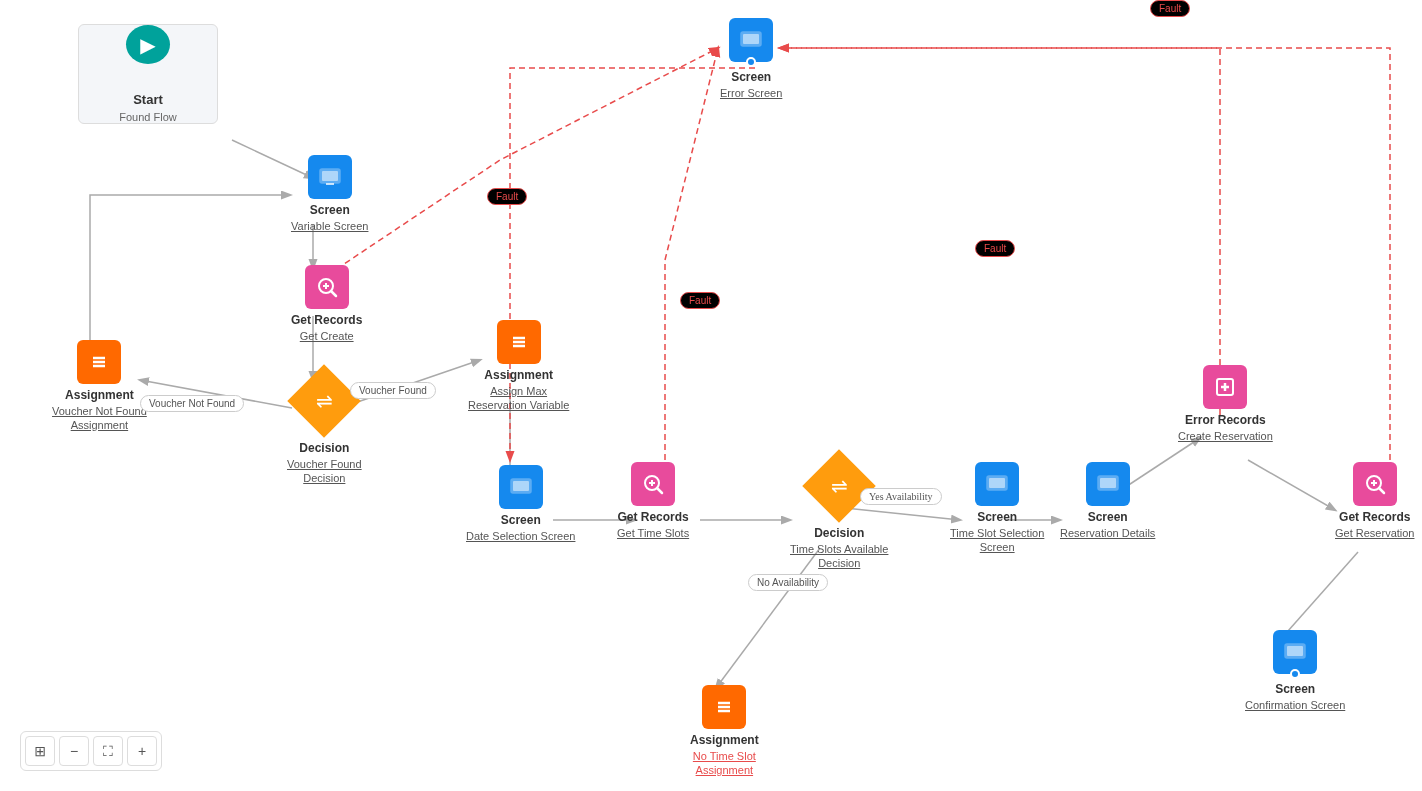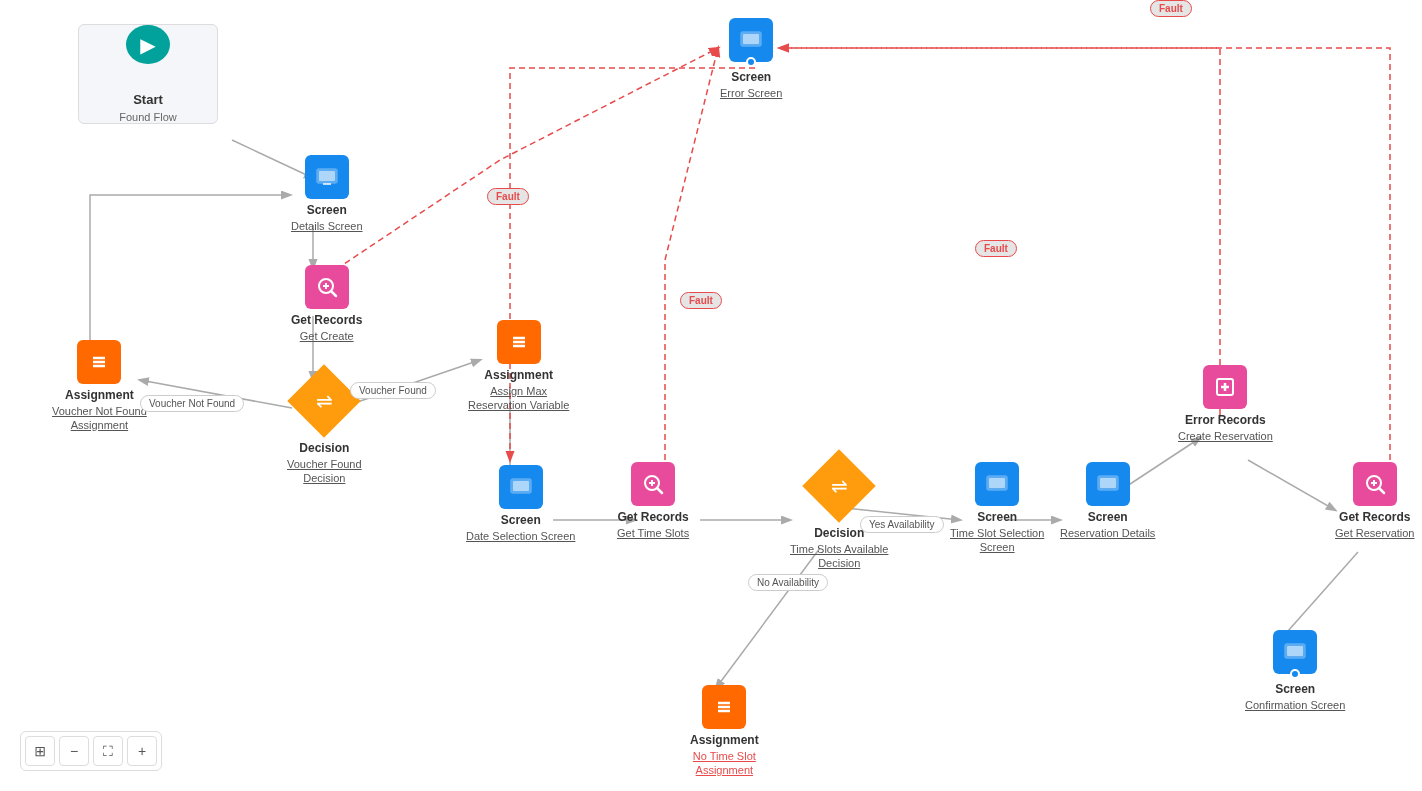--- a/index.html
+++ b/index.html
@@ -134,28 +134,27 @@
       border: 1px solid #ccc;
       border-radius: 12px;
       padding: 2px 8px;
       font-size: 10px;
       color: #555;
       white-space: nowrap;
     }
     
     .fault-label {
       position: absolute;
-      background: #e5e5e5;
+      background: #000000;
       border: 1.5px solid #e84b4b;
       border-radius: 12px;
       padding: 2px 8px;
       font-size: 10px;
       color: #e84b4b;
       white-space: nowrap;
-      font-weight: bold;
     }
     
     .toolbar {
       position: absolute;
       bottom: 20px;
       left: 20px;
       display: flex;
       gap: 4px;
       background: white;
       border: 1px solid #ddd;
@@ -248,21 +247,21 @@
 
 <div class="node" style="left:291px; top:155px;">
   <div class="icon-screen">
     <svg width="24" height="24" viewBox="0 0 24 24" fill="white">
         <rect x="2" y="4" width="20" height="14" rx="2" fill="white" opacity="0.3" stroke="white" stroke-width="1.5"></rect>
         <rect x="4" y="6" width="16" height="10" rx="1" fill="white" opacity="0.5"></rect>
         <line x1="8" y1="19" x2="16" y2="19" stroke="white" stroke-width="1.5"></line>
       </svg>
   </div>
   <div class="node-label">Screen</div>
-  <div class="node-sublabel gray">Details Screen</div>
+  <div class="node-sublabel gray">Variable Screen</div>
 </div>
 
 <div class="node" style="left:291px; top:265px;">
   <div class="icon-get-records">
     <svg width="24" height="24" viewBox="0 0 24 24" fill="none">
         <circle cx="11" cy="11" r="7" stroke="white" stroke-width="2"></circle>
         <line x1="16" y1="16" x2="21" y2="21" stroke="white" stroke-width="2.5" stroke-linecap="round"></line>
         <line x1="8" y1="11" x2="14" y2="11" stroke="white" stroke-width="2"></line>
         <line x1="11" y1="8" x2="11" y2="14" stroke="white" stroke-width="2"></line>
       </svg>
@@ -417,21 +416,21 @@
         </svg>
     </div>
     <div style="position:absolute; bottom:-5px; left:50%; transform:translateX(-50%); width:10px; height:10px; border-radius:50%; background:#1589ee; border:2px solid white;"></div>
   </div>
   <div class="node-label" style="margin-top:8px;">Screen</div>
   <div class="node-sublabel gray">Confirmation Screen</div>
 </div>
 
 <div class="conn-label" style="left:140px; top:395px;">Voucher Not Found</div>
 <div class="conn-label" style="left:350px; top:382px;">Voucher Found</div>
-<div class="conn-label" style="left:860px; top:516px;">Yes Availability</div>
+<div class="conn-label" style="left:860px; top:488px;font-family:Liberation Serif, serif;">Yes Availability</div>
 <div class="conn-label" style="left:748px; top:574px;">No Availability</div>
 
 <div class="fault-label" style="left:487px; top:188px;">Fault</div>
 <div class="fault-label" style="left:680px; top:292px;">Fault</div>
 <div class="fault-label" style="left:975px; top:240px;">Fault</div>
 <div class="fault-label" style="left:1150px; data-interactable=">Fault</div>
 
 <div class="toolbar">
   <div class="toolbar-btn">
     <span>⊞</span>

